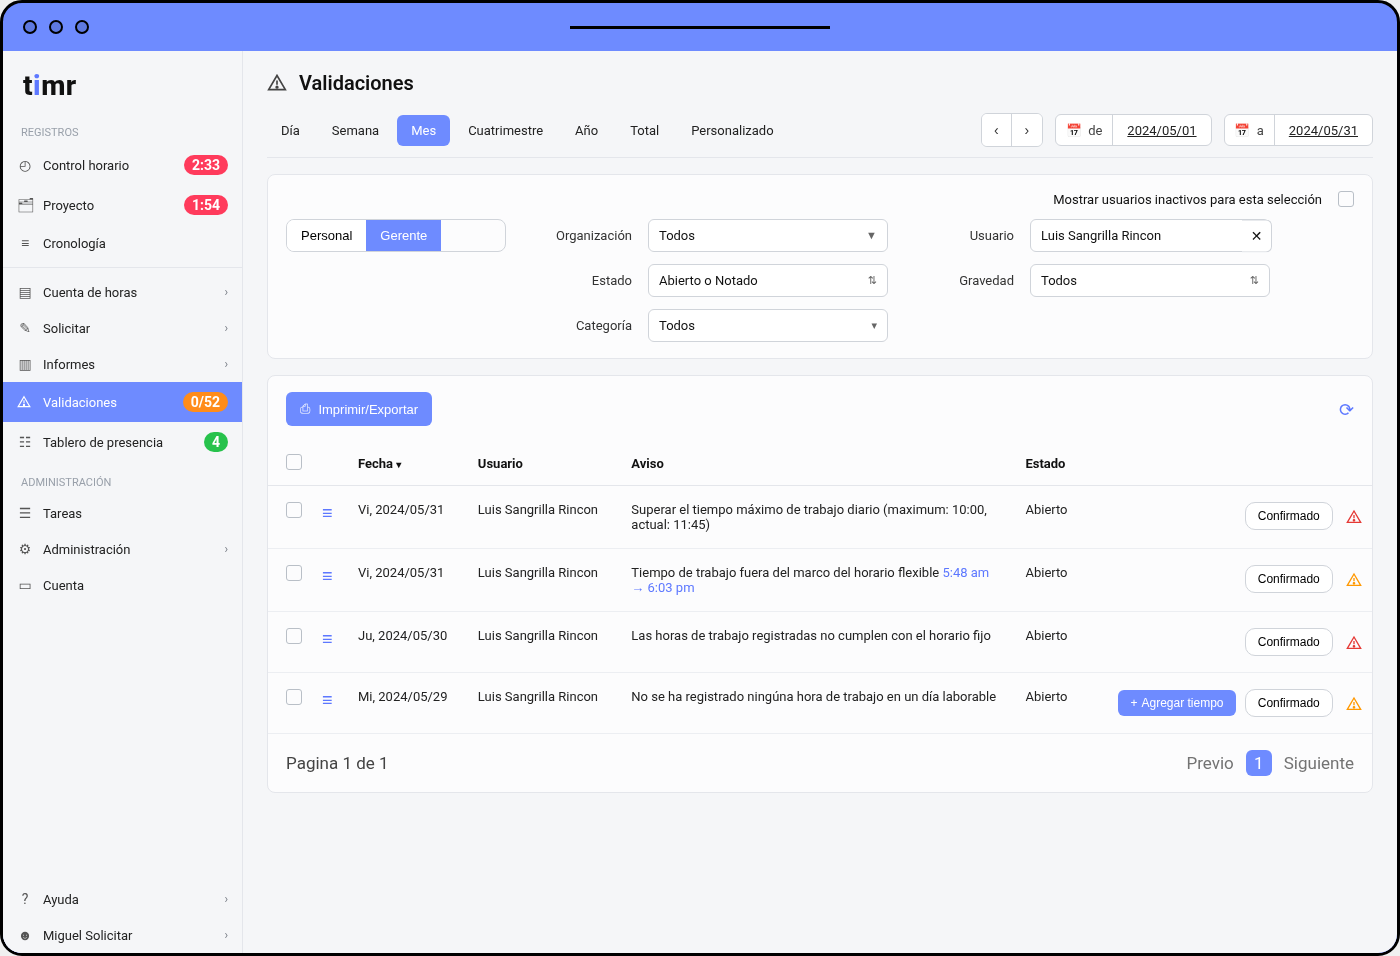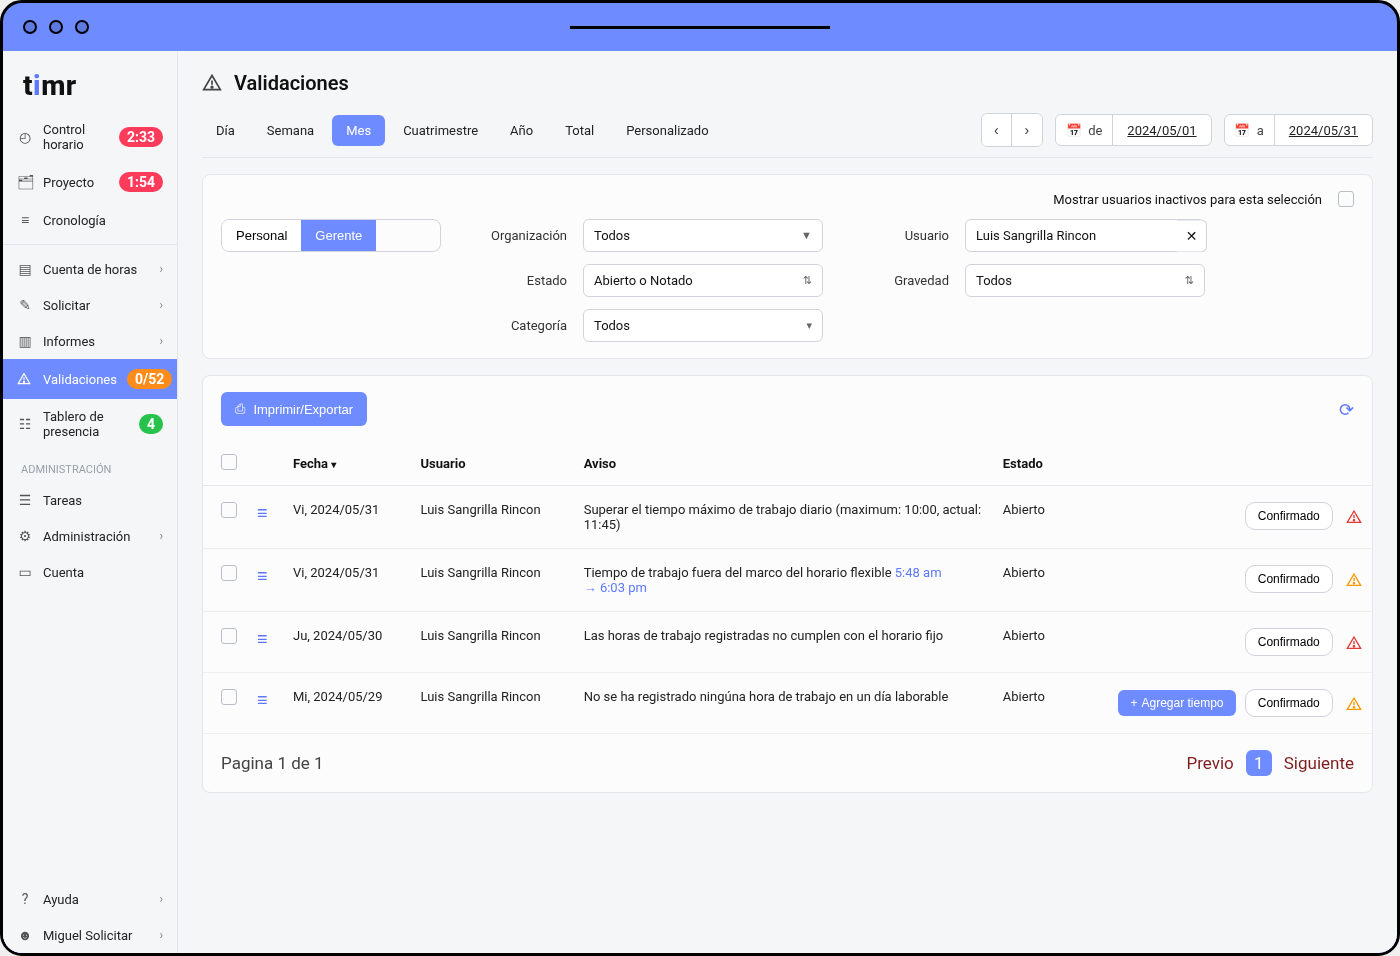--- a/index.html
+++ b/index.html
@@ -3,21 +3,21 @@
 <meta charset="utf-8">
 <style>
 * { box-sizing: border-box; margin: 0; padding: 0; }
 html, body { font-family: -apple-system, BlinkMacSystemFont, "Segoe UI", Roboto, Helvetica, Arial, sans-serif; background:#f0f0f0; color:#111; }
 .browser-frame { width:1400px; height:956px; margin:0 auto; position:relative; }
 .browser-chrome { background:#6e8bff; border:3px solid #000; border-radius:22px; overflow:hidden; height:100%; display:flex; flex-direction:column; }
 .chrome-bar { height:48px; display:flex; align-items:center; gap:12px; padding:0 20px; position:relative; }
 .dot { width:14px; height:14px; border-radius:50%; background:#5e79e0; border:2px solid #000; }
 .chrome-line { position:absolute; left:50%; transform:translateX(-50%); width:260px; border-top:3px solid #000; }
 .app { flex:1; display:flex; background:#f5f6f8; overflow:hidden; }
-.sidebar { width:175px; background:#f5f6f8; border-right:1px solid #e4e6eb; display:flex; flex-direction:column; }
+.sidebar { width:240px; background:#f5f6f8; border-right:1px solid #e4e6eb; display:flex; flex-direction:column; }
 .logo { padding:18px 20px 10px; font-weight:800; font-size:28px; letter-spacing:.5px; color:#111;}
 .logo .i { color:#5d78ff; }
 .section-label { font-size:11px; color:#99a0aa; text-transform:uppercase; padding:14px 18px 6px; }
 .nav-item { display:flex; align-items:center; gap:10px; padding:10px 14px; font-size:13px; color:#222; cursor:pointer; }
 .nav-item.active { background:#6e8bff; color:#fff; }
 .nav-item .chev { margin-left:auto; color:#7a7f88; font-size:12px; }
 .nav-ic { width:16px; font-size:14px; color:#555; flex-shrink:0; text-align:center; }
 .nav-item.active .nav-ic { color:#fff; }
 .badge { margin-left:auto; background:#ff3b5c; color:#fff; font-size:14px; font-weight:700; padding:2px 8px; border-radius:10px; }
 .badge.orange { background:#ff8c1a; }
@@ -72,41 +72,42 @@
 .action-col { text-align:right; white-space:nowrap; }
 .btn-outline { background:#fff; border:1px solid #d0d4da; padding:6px 12px; border-radius:10px; font-size:12px; cursor:pointer; }
 .btn-inline-primary { background:#6e8bff; color:#fff; border:none; padding:6px 12px; border-radius:6px; font-size:12px; cursor:pointer; display:inline-flex; align-items:center; gap:4px; margin-right:6px; }
 .warn-ic { display:inline-flex; vertical-align:middle; margin-left:10px; }
 .warn-ic.red svg { color:#e53935; }
 .warn-ic.orange svg { color:#ff9800; }
 
 .pagination { display:flex; align-items:center; padding:16px 18px; font-size:17px; color:#444; }
 .pag-right { margin-left:auto; display:flex; align-items:center; gap:12px; }
 .pag-right .pg { background:#6e8bff; color:#fff; width:26px; height:26px; display:flex; align-items:center; justify-content:center; border-radius:6px; }
-.pag-right .disabled { color:#7f1d1d;text-align:right; }
+.pag-right .disabled { color:#737373;text-align:right; }
 </style>
 </head>
 <body>
 
 <div class="browser-frame">
 <div class="browser-chrome">
   <div class="chrome-bar">
     <span class="dot"></span>
     <span class="dot"></span>
     <span class="dot"></span>
     <div class="chrome-line"></div>
   </div>
 
   <div class="app">
 
     <aside class="sidebar">
       <div class="logo">
         <span>t</span><span class="i">i</span><span>mr</span>
       </div>
 
+      <div class="section-label">REGISTROS</div>
 
       <div class="nav-item">
         <span class="nav-ic">◴</span>
         <span>Control horario</span>
         <span class="badge">2:33</span>
       </div>
       <div class="nav-item">
         <span class="nav-ic">🗂</span>
         <span>Proyecto</span>
         <span class="badge">1:54</span>

